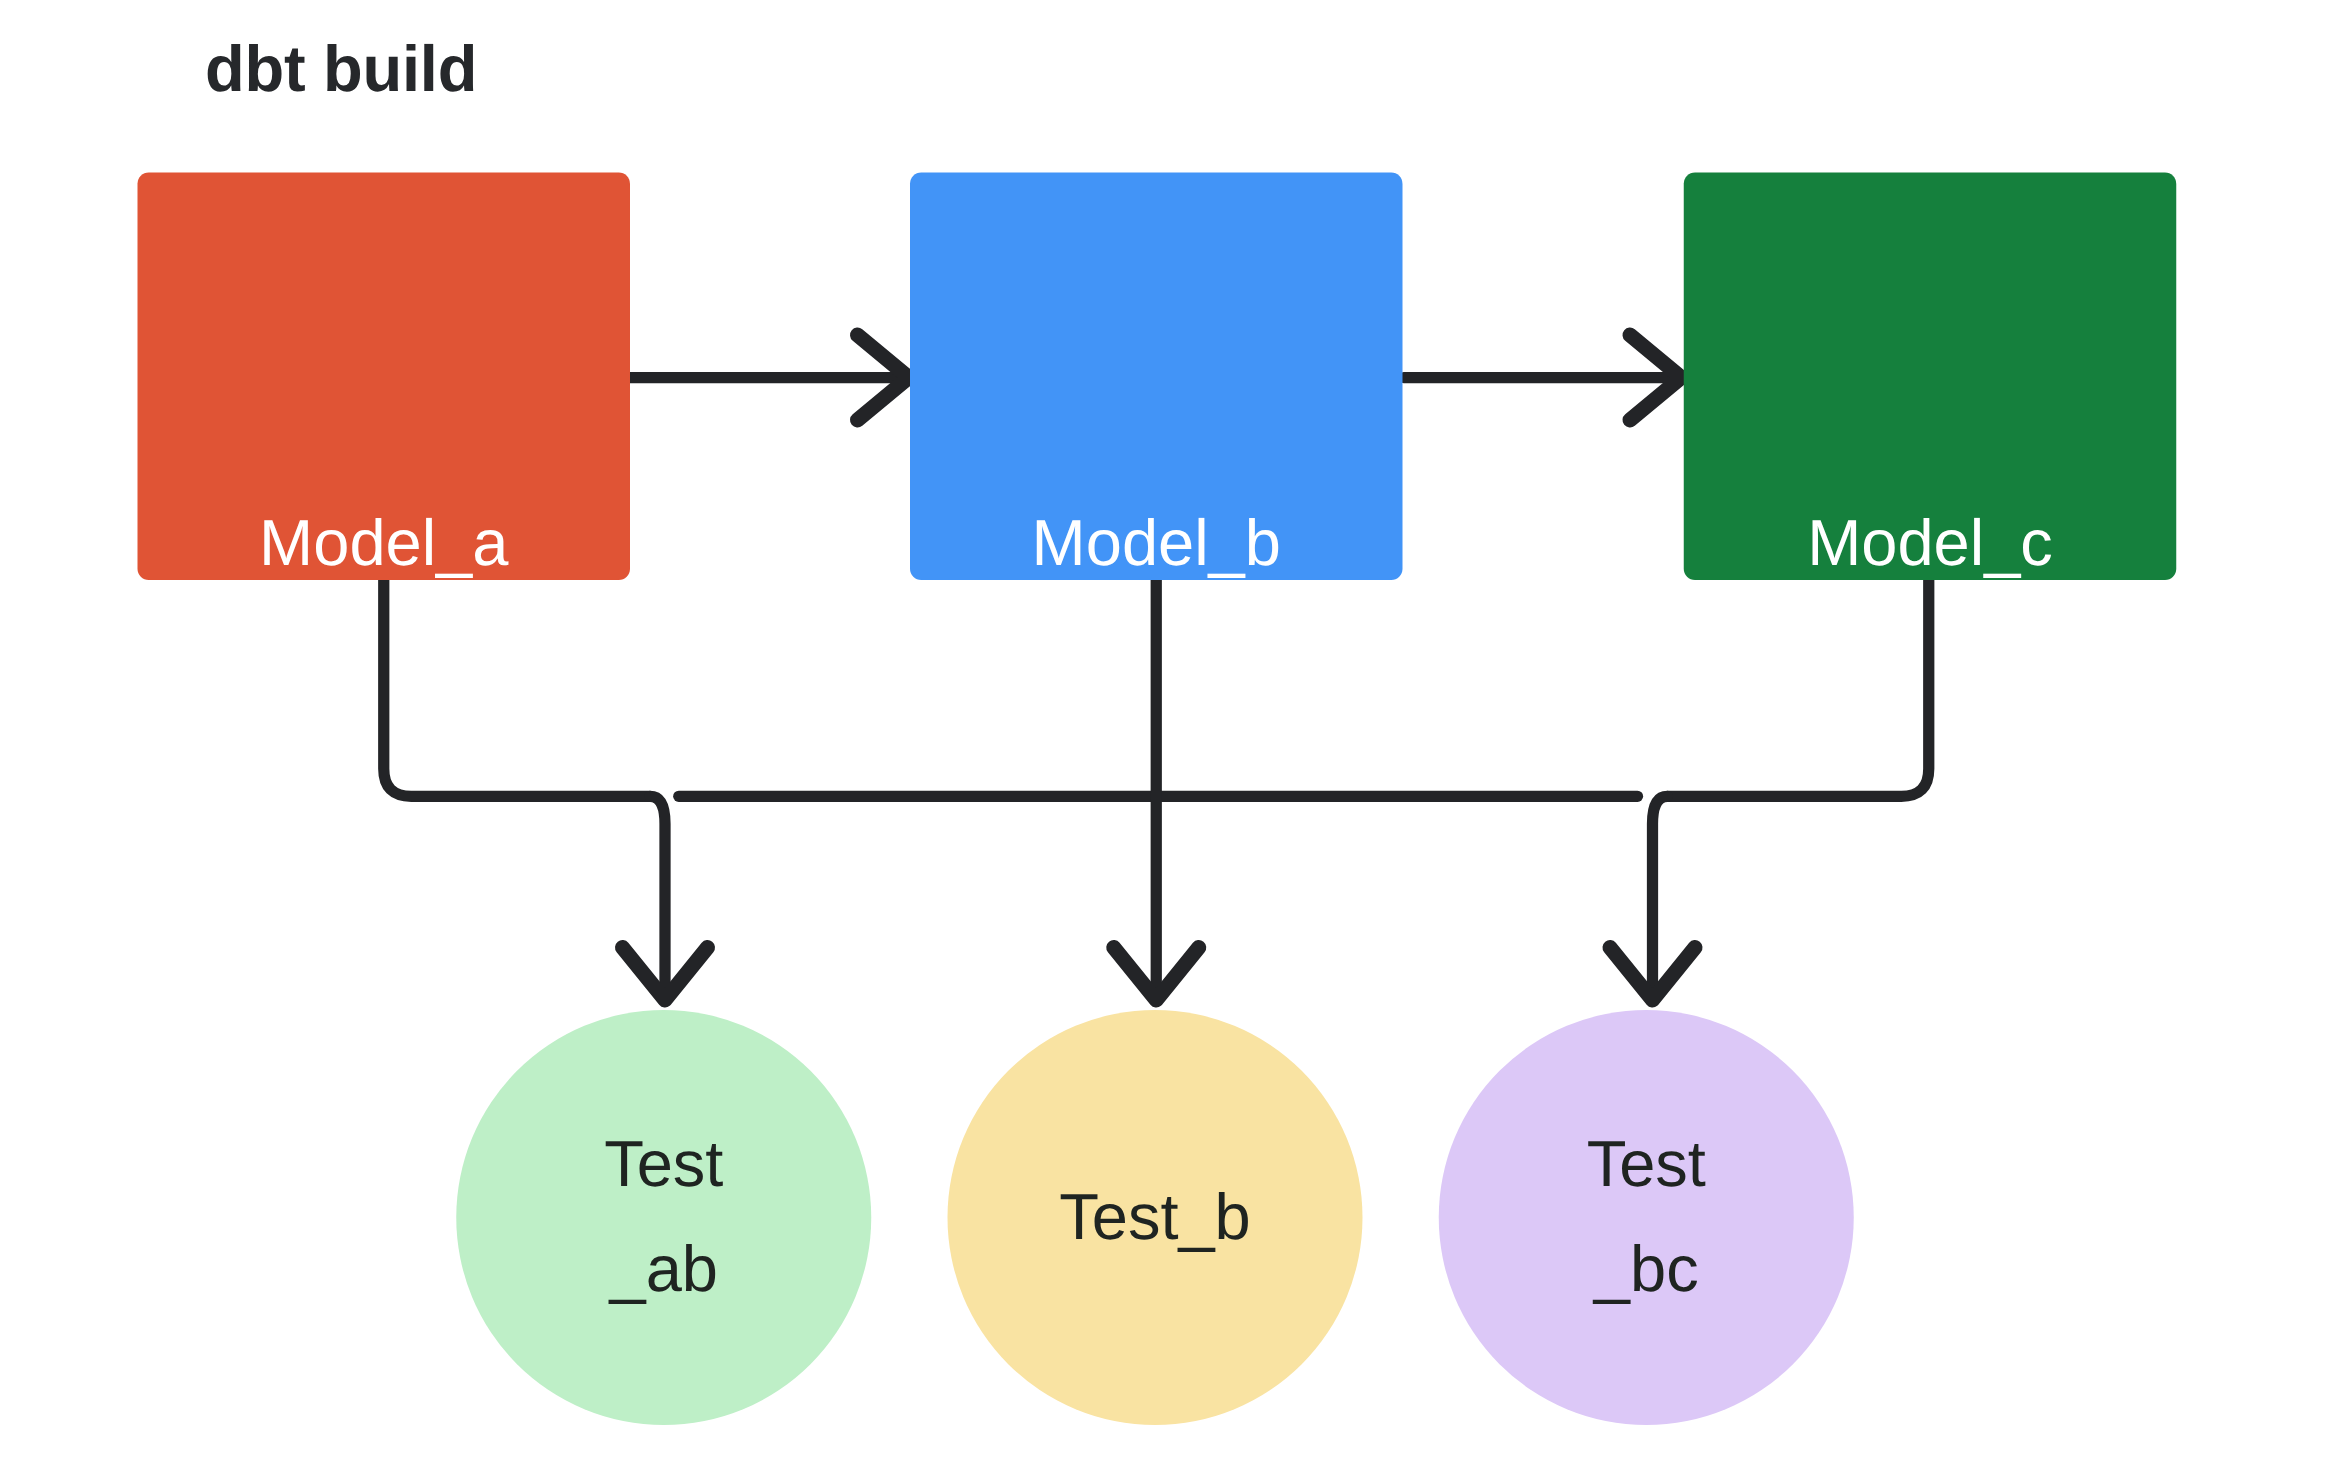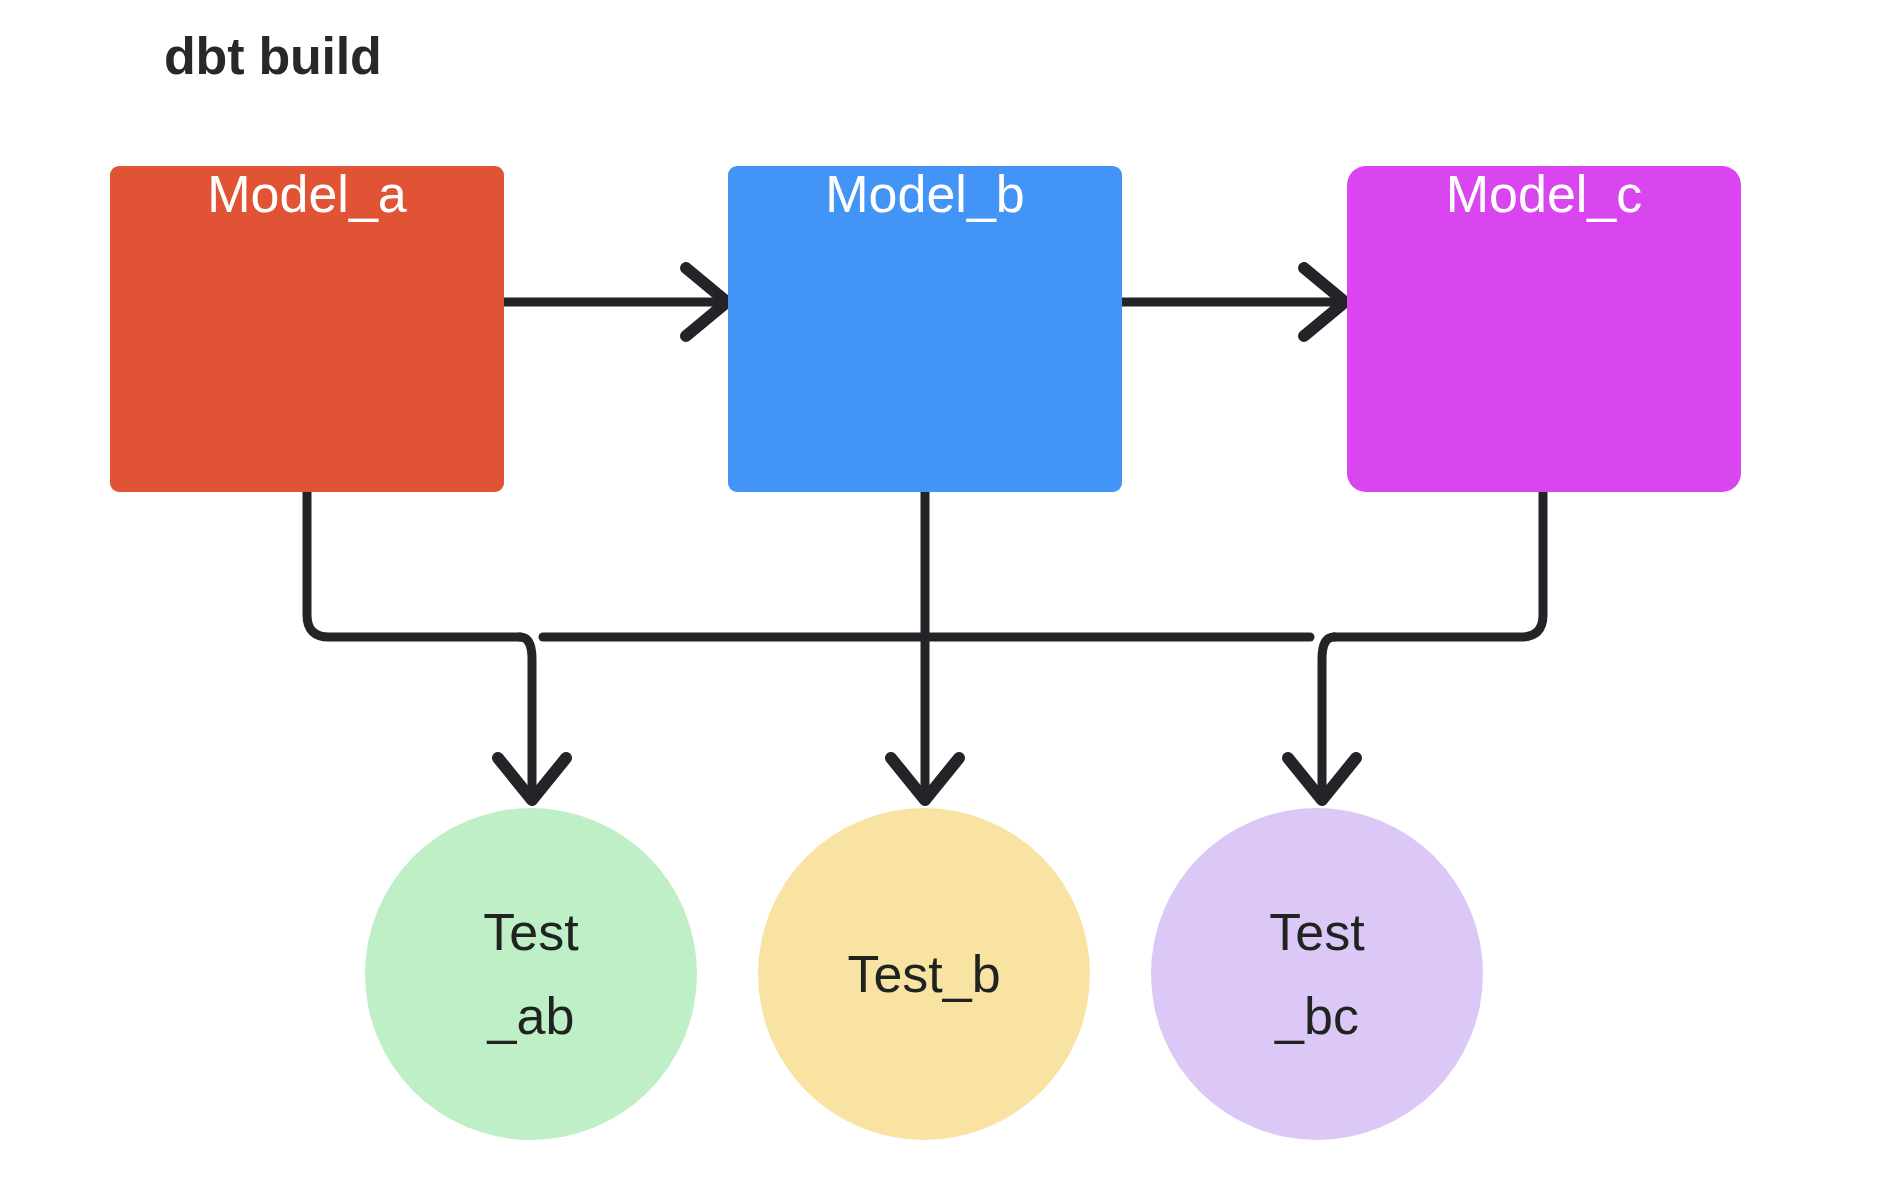--- a/index.html
+++ b/index.html
@@ -34,36 +34,35 @@
     font-size: 52px;
     font-weight: 700;
     color: #26282b;
     letter-spacing: -0.2px;
     white-space: nowrap;
     margin-top: 19px;
   }
   .node-box {
     position: absolute;
     display: flex;
-    align-items: flex-start;
+    align-items: flex-end;
     justify-content: center;
     border-radius: 9px;
     box-sizing: border-box;
-    margin-top: 28px;
   }
   .node-box .node-label {
     font-size: 52px;
     color: #ffffff;
     font-weight: 400;
     white-space: nowrap;
     line-height: 1.1;
   }
   #node-model-a { left: 110px; top: 138px; width: 394px; height: 326px; background: #e05435; }
   #node-model-b { left: 728px; top: 138px; width: 394px; height: 326px; background: #4294f7; }
-  #node-model-c { left: 1347px; top: 138px; width: 394px; height: 326px; background: #d946ef; border-radius: 19px; }
+  #node-model-c { left: 1347px; top: 138px; width: 394px; height: 326px; background: #15803d; }
 
   .node-circle {
     position: absolute;
     width: 332px;
     height: 332px;
     border-radius: 50%;
     display: flex;
     flex-direction: column;
     align-items: center;
     justify-content: center;

